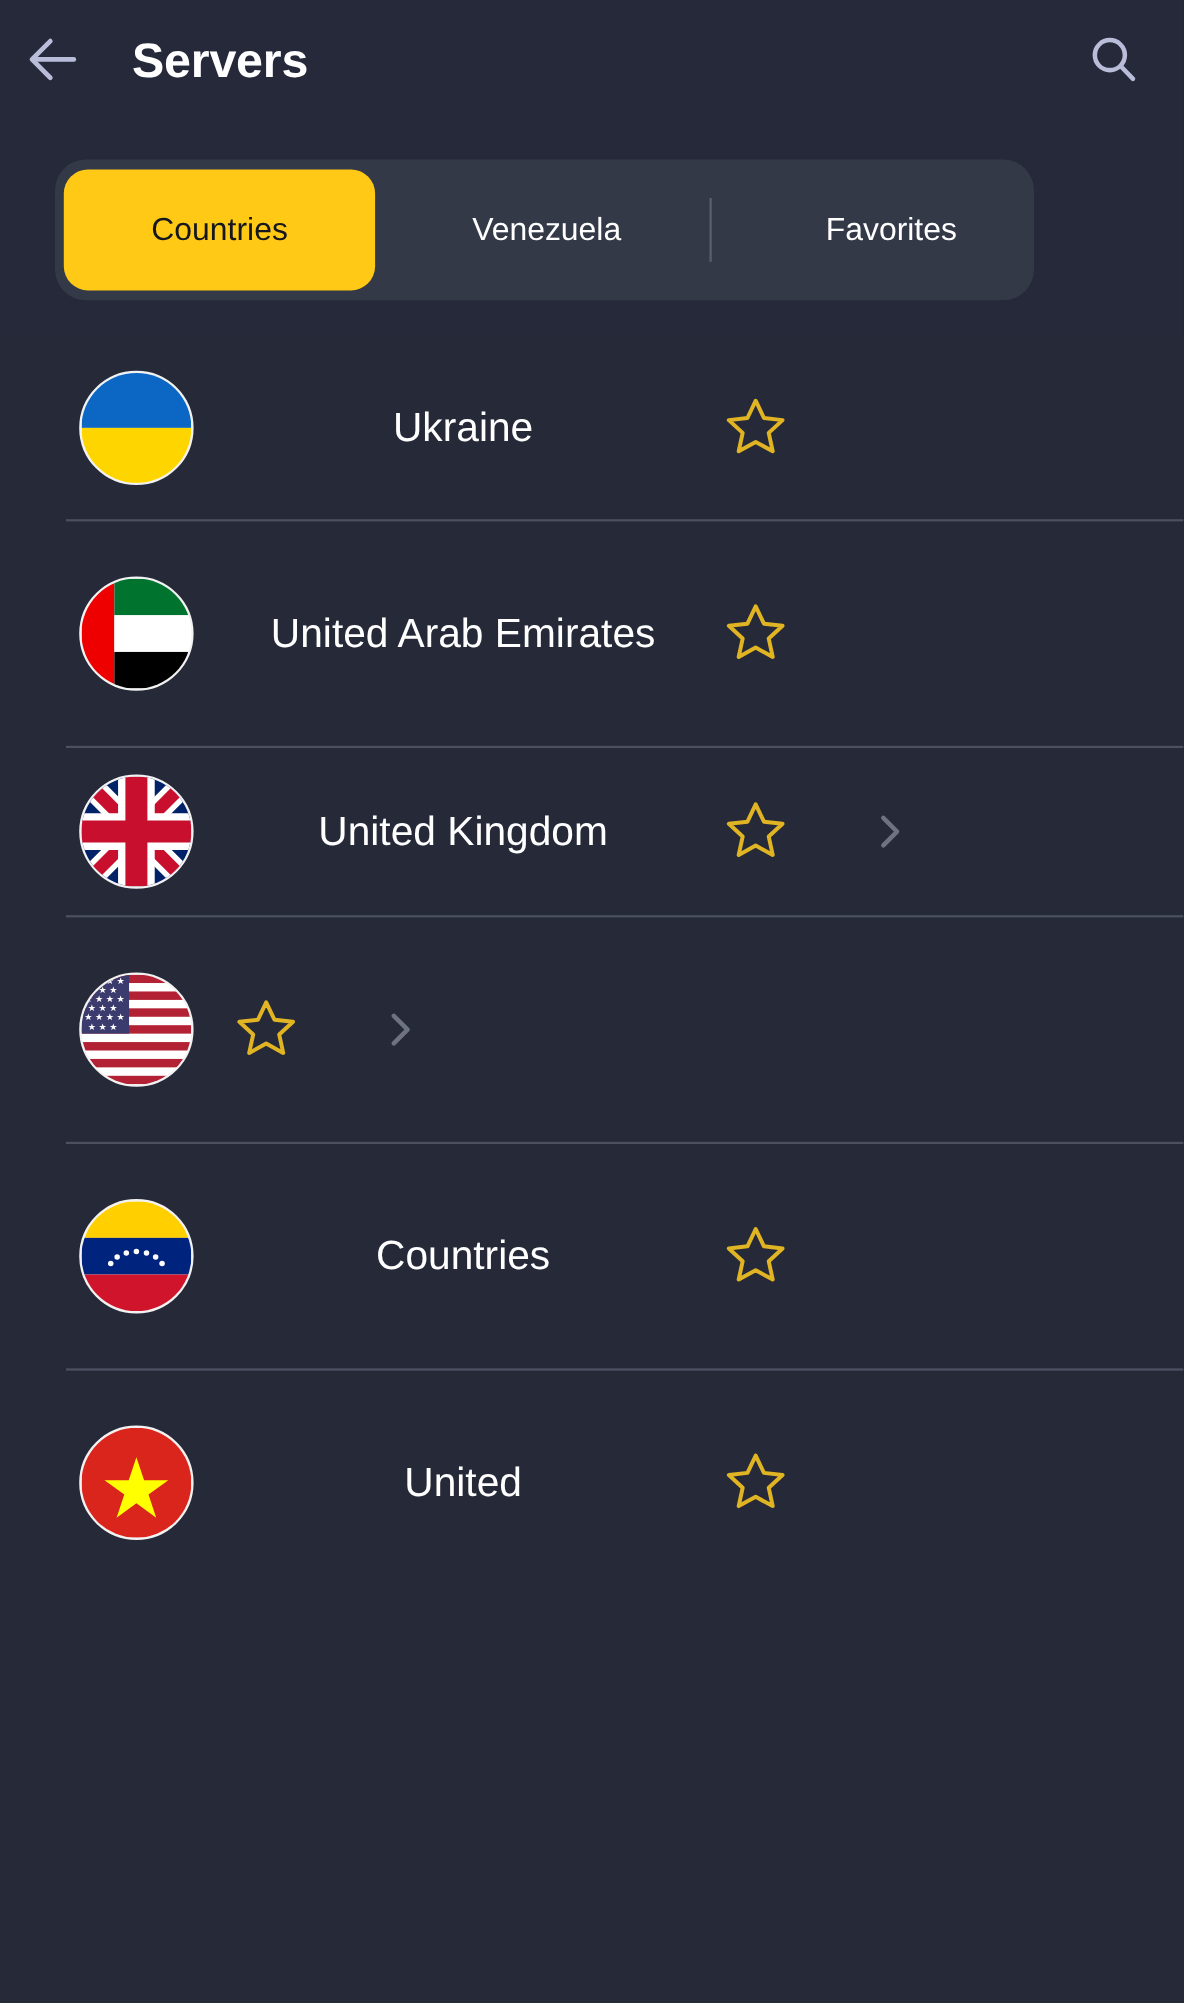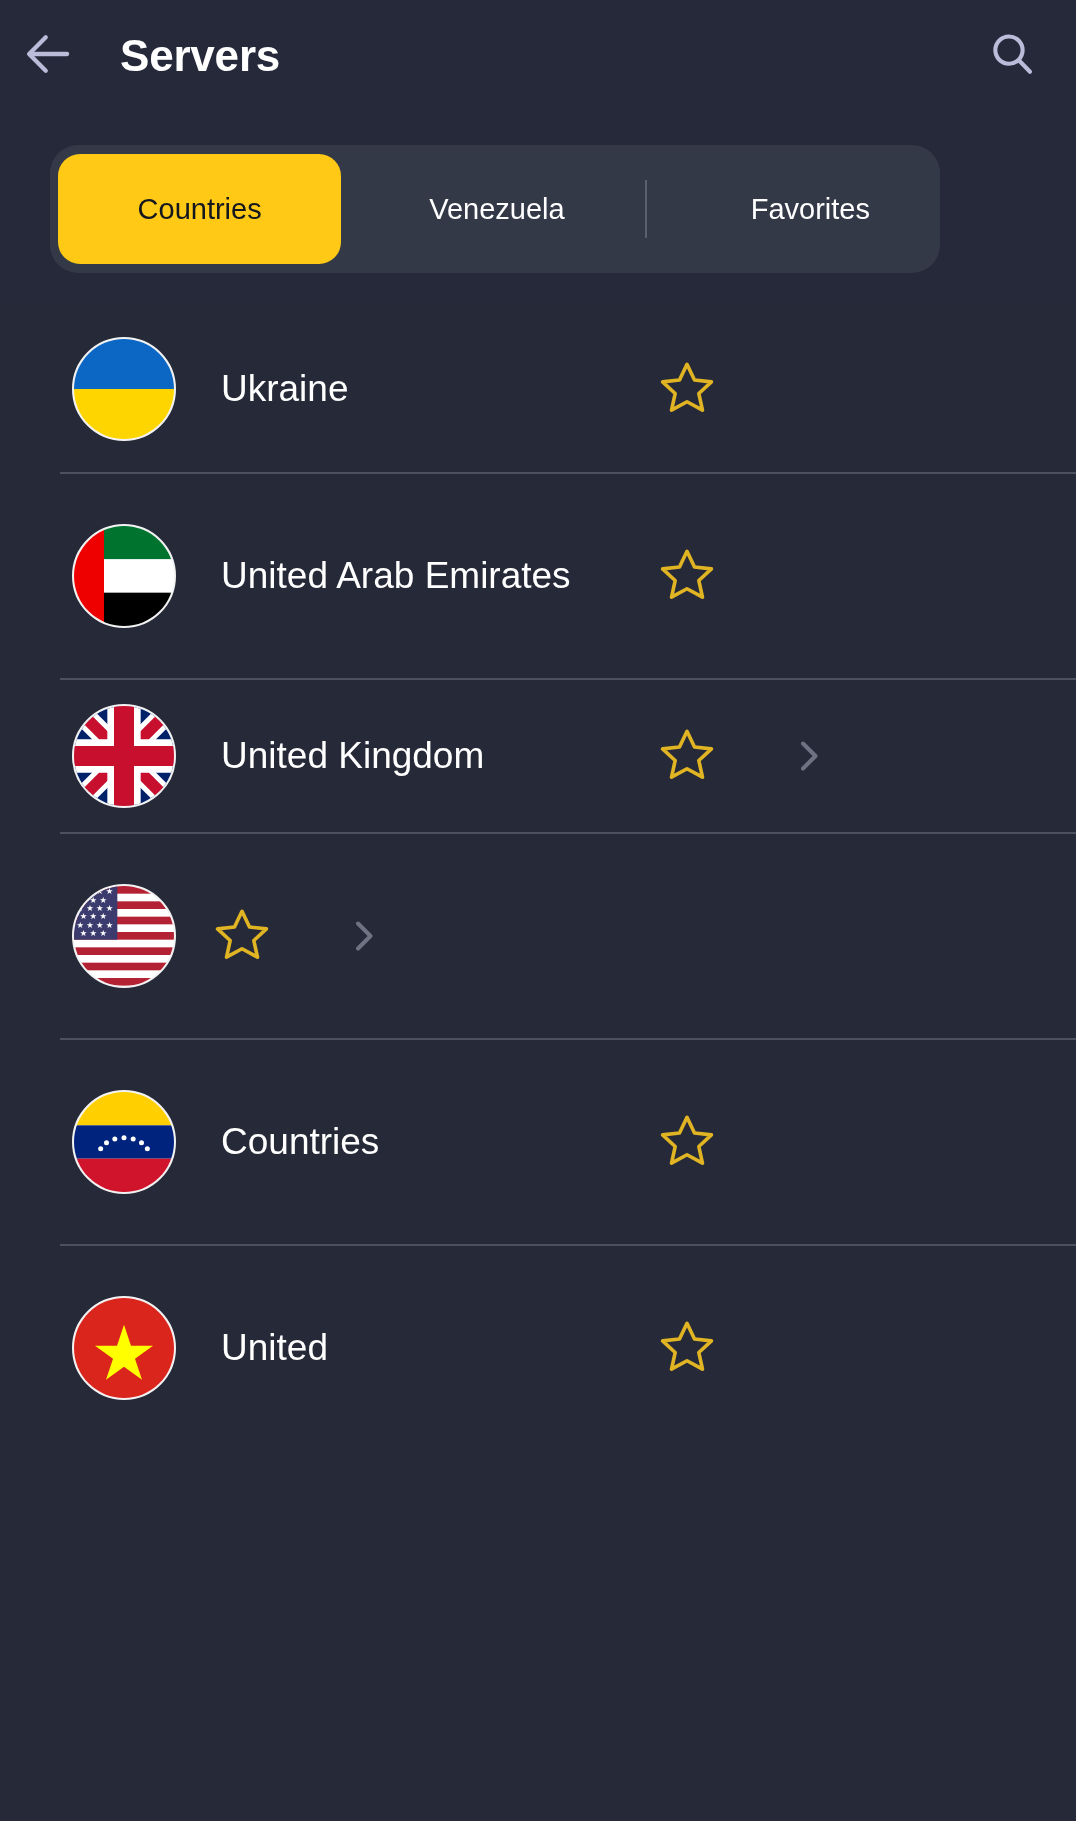--- a/index.html
+++ b/index.html
@@ -69,20 +69,21 @@
   
   .list {
     position:absolute; left:0; top:306px; width:1076px; height:1515px;
     background:#262a38;
   }
   .row {
     position:relative;
     display:flex; align-items:center;
     width:100%;
     cursor:pointer;
+    text-align:center;
   }
   .row-inner {
     display:flex; align-items:center; width:100%;
     padding:0 0 0 72px;
   }
   .flag {
     width:104px; height:104px; border-radius:50%;
     flex:0 0 auto;
     position:relative; overflow:hidden;
     border:2px solid #f2f2f2;

